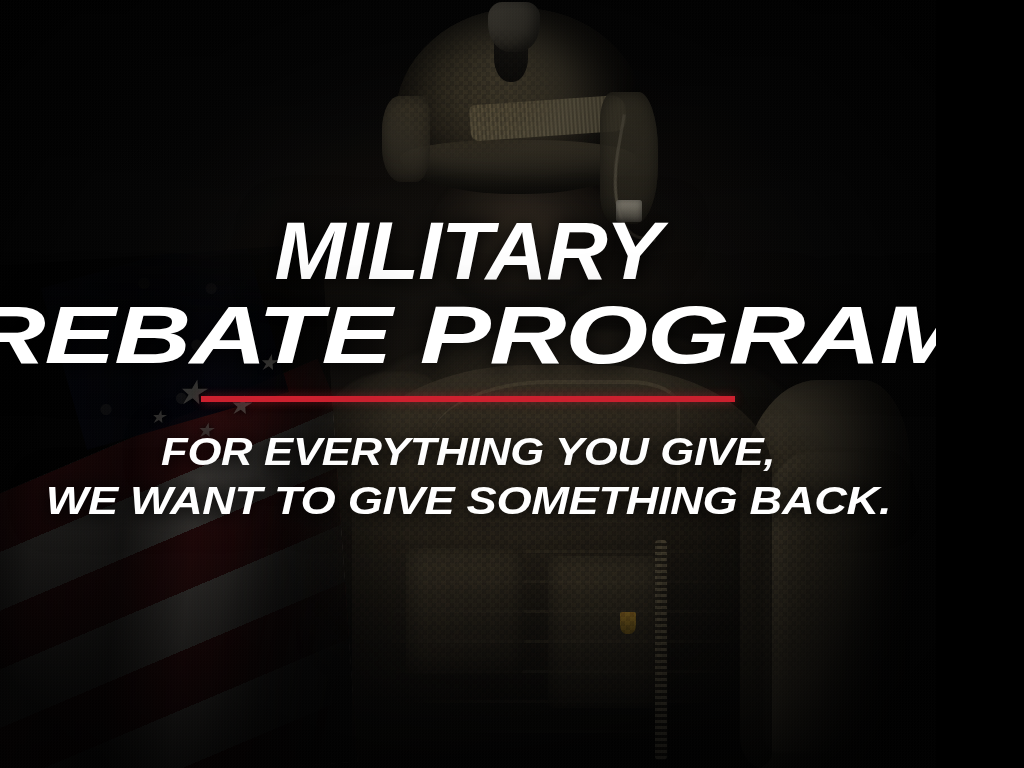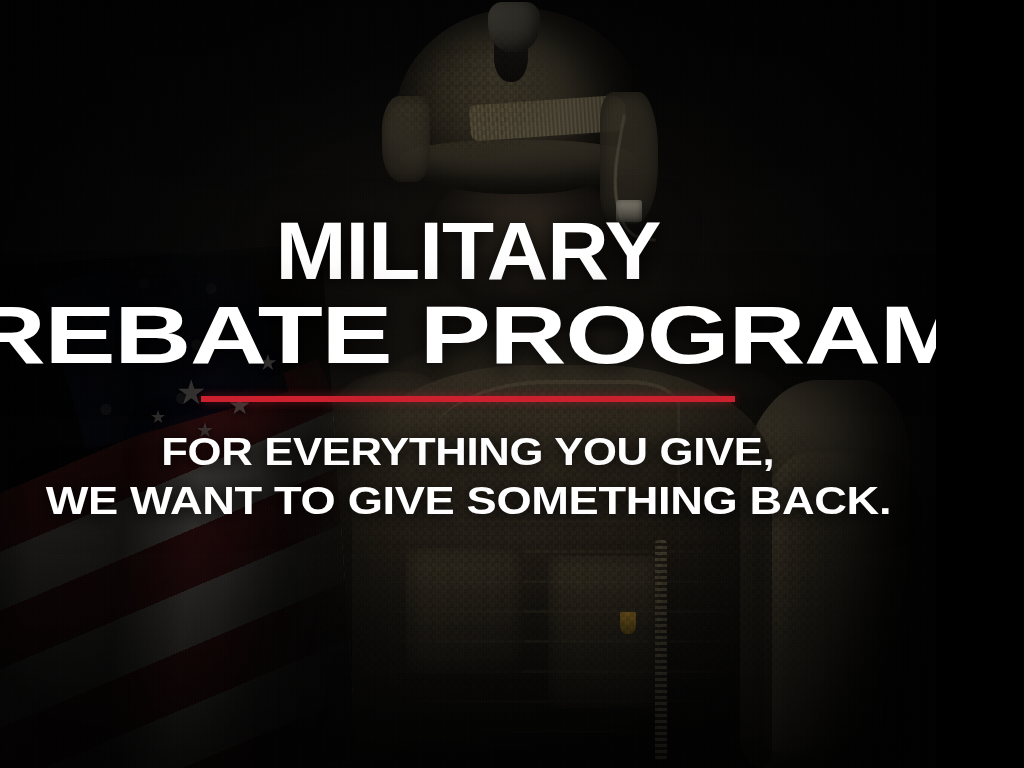--- a/index.html
+++ b/index.html
@@ -9,20 +9,21 @@
     background:#000;
     overflow:hidden;
     font-family:"Liberation Sans", sans-serif;
   }
 
   .banner {
     position:relative;
     width:936px; height:768px;
     background:#070707;
     overflow:hidden;
+    font-style:italic;
   }
 
   
   .photo { position:absolute; inset:0; overflow:hidden; }
 
   
   .photo-base{
     position:absolute; inset:0;
     background:
       radial-gradient(ellipse 55% 60% at 52% 46%, #1b1813 0%, #0d0b09 45%, #060606 72%, #040404 100%);

